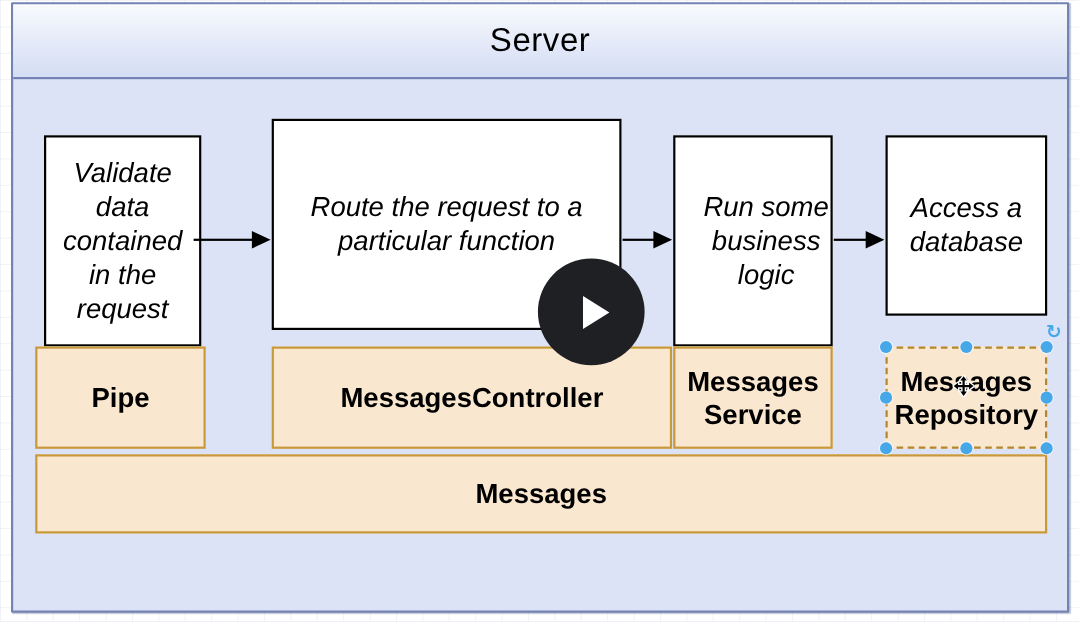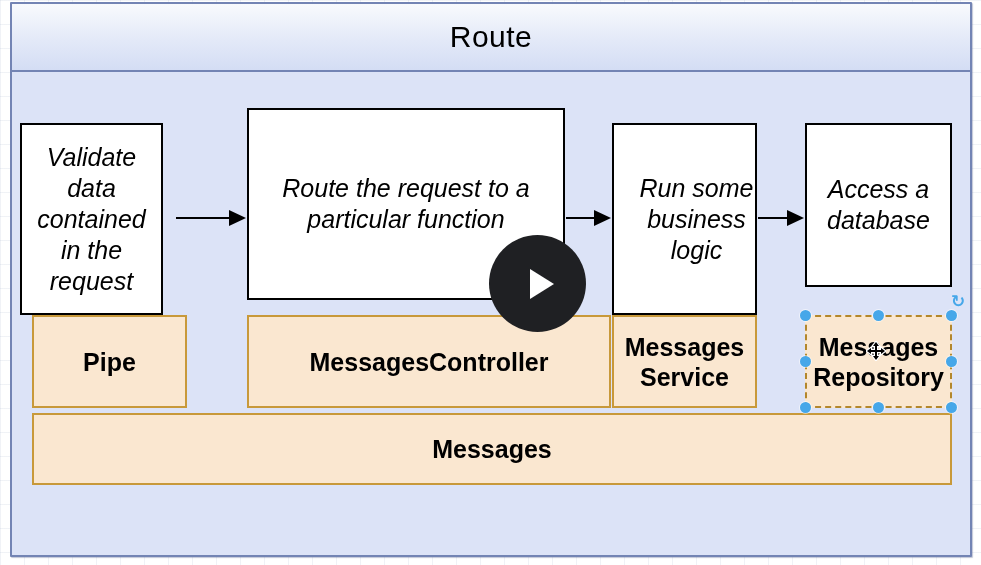--- a/index.html
+++ b/index.html
@@ -30,21 +30,21 @@
     font-style:italic;font-size:25px;line-height:31px;white-space:pre-line;
     z-index:2;box-sizing:border-box;
   }
   .label-box{
     position:absolute;background:#fae7d0;border:2px solid #c8993a;
     display:flex;align-items:center;justify-content:center;text-align:center;
     font-weight:bold;font-size:25px;line-height:30px;white-space:pre-line;
     z-index:2;box-sizing:border-box;
   }
   .label-box.selected{border:2px dashed #b3872c;}
-  #desc-1{left:20px;top:123px;width:143px;height:192px;}
+  #desc-1{left:40px;top:123px;width:143px;height:192px;}
   #desc-2{left:247px;top:108px;width:318px;height:192px;}
   #desc-3{left:612px;top:123px;width:145px;height:192px;padding-left:24px;}
   #desc-4{left:805px;top:123px;width:147px;height:164px;}
   #label-1{left:32px;top:315px;width:155px;height:93px;}
   #label-2{left:247px;top:315px;width:364px;height:93px;}
   #label-3{left:612px;top:315px;width:145px;height:93px;}
   #label-4{left:805px;top:315px;width:147px;height:93px;}
   #messages-bar{left:32px;top:413px;width:920px;height:72px;}
   .arrow{position:absolute;top:210px;height:16px;z-index:3;}
   .arrow .line{position:absolute;left:0;top:7px;height:2px;background:#000;}
@@ -70,21 +70,21 @@
   .play-button{
     position:absolute;left:489px;top:235px;width:97px;height:97px;border-radius:50%;
     background:#1f2023;z-index:8;display:flex;align-items:center;justify-content:center;
   }
   .move-cursor{position:absolute;left:866px;top:341px;width:20px;height:20px;z-index:9;}
 </style>
 </head>
 <body>
 
 <div class="server">
-  <div class="server-title">Route</div>
+  <div class="server-title">Server</div>
 </div>
 
 <div id="desc-1" class="desc-box">Validate
 data
 contained
 in the
 request</div>
 <div id="desc-2" class="desc-box">Route the request to a
 particular function</div>
 <div id="desc-3" class="desc-box">Run some

